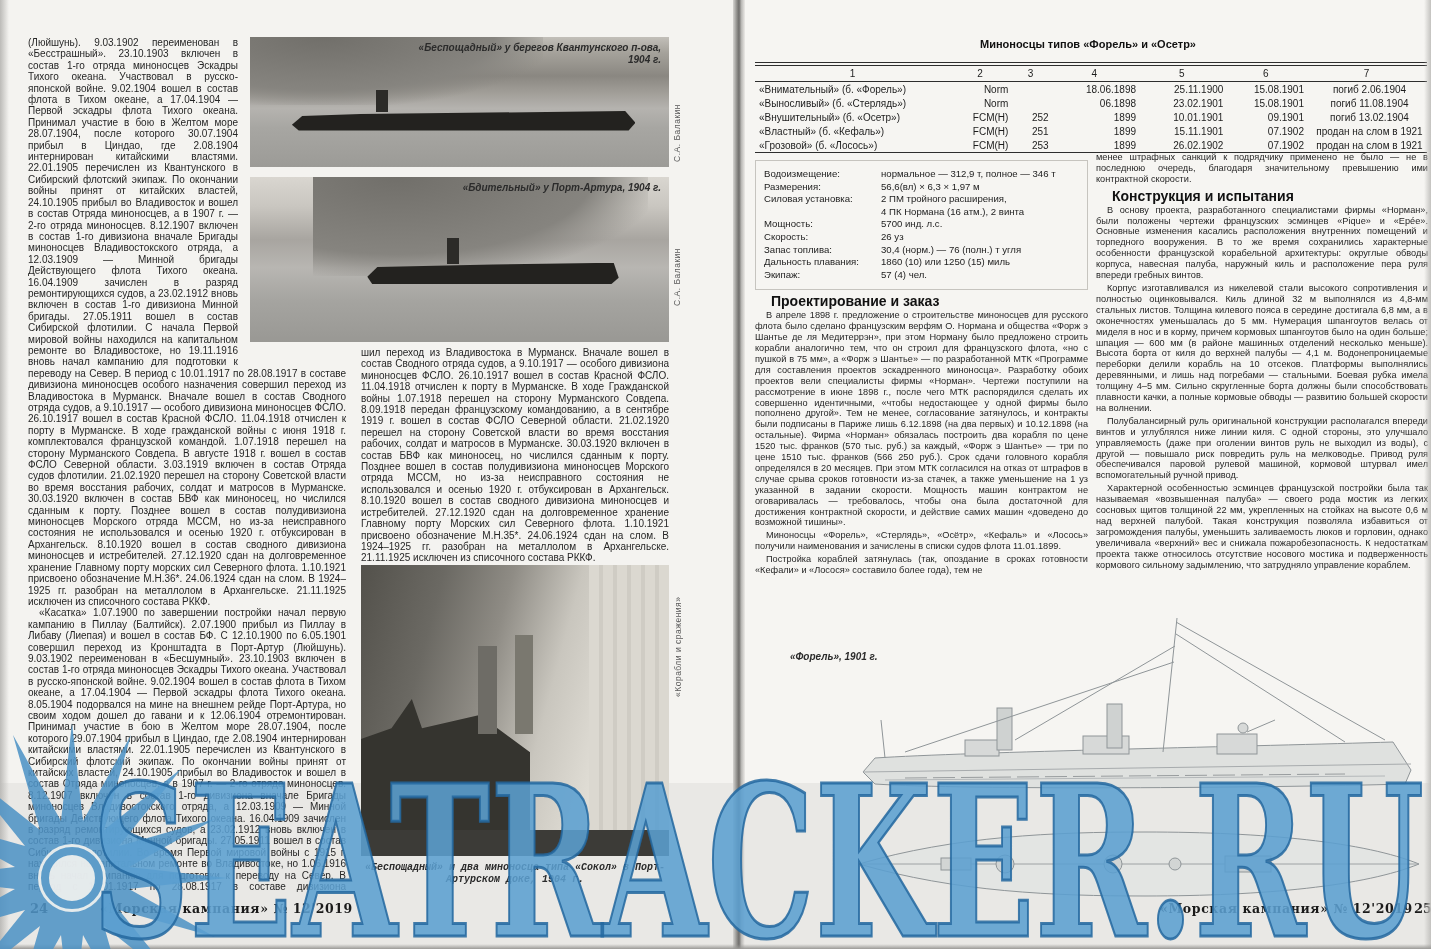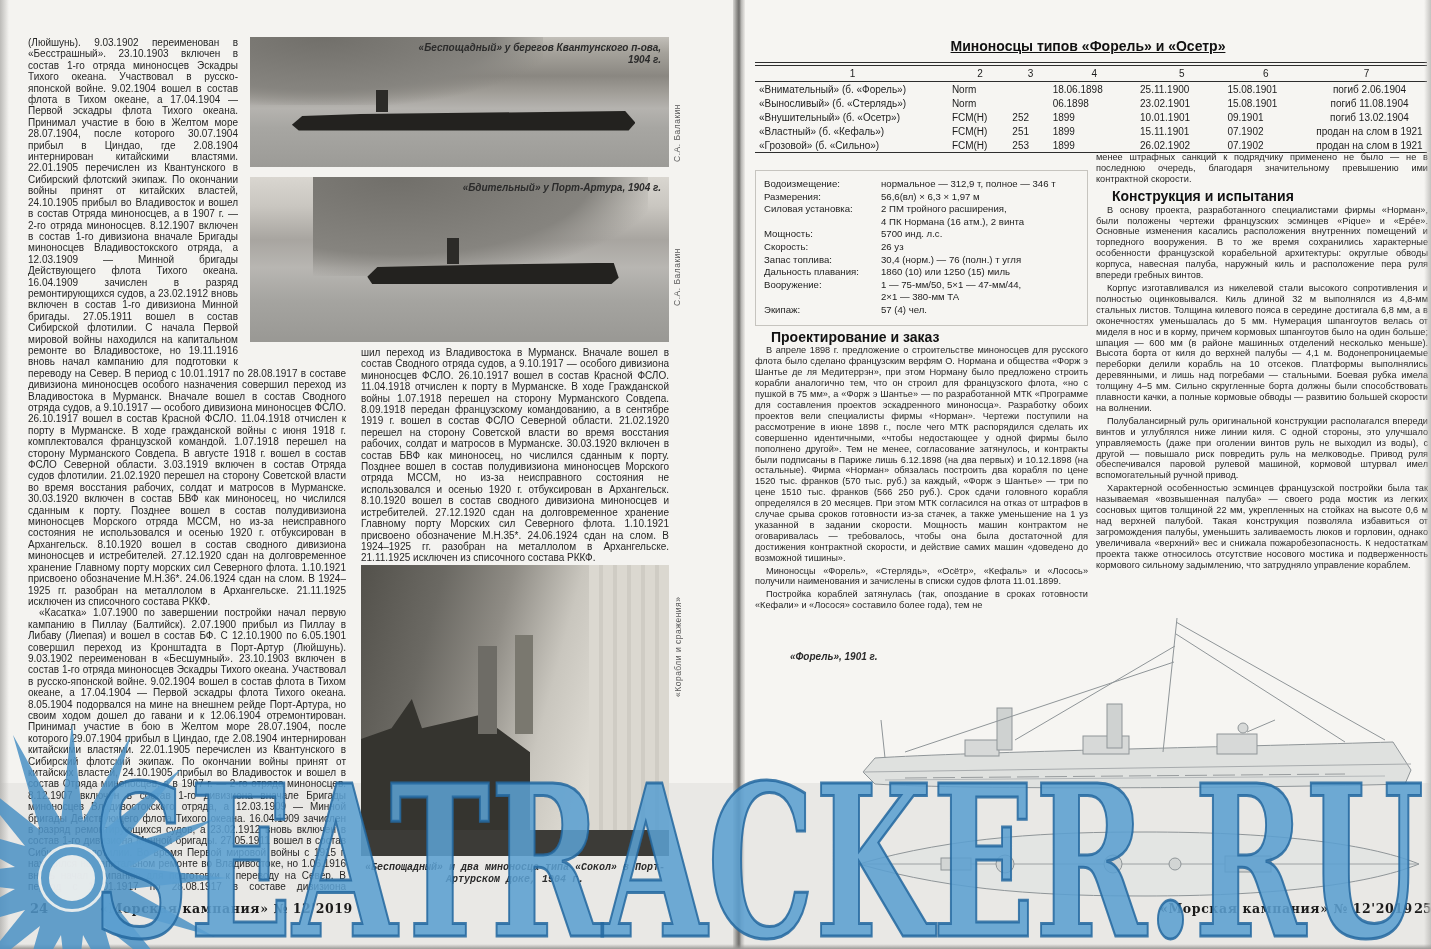--- a/index.html
+++ b/index.html
@@ -57,29 +57,29 @@
   .cap-r{text-align:right;}
   .cap-c{text-align:center;font-family:Liberation Mono, monospace;}
   .vcred{position:absolute;font-size:8.5px;color:#5a5a5a;writing-mode:vertical-rl;
          transform:rotate(180deg);letter-spacing:.5px;}
 
   
   #lcol2{position:absolute;left:361px;top:347px;width:308px;height:214px;overflow:hidden;}
 
   
   #rtitle{position:absolute;left:745px;top:38px;width:686px;text-align:center;
-          font-size:14px;font-weight:bold;color:#111;text-decoration:underline;}
+          font-size:11px;font-weight:bold;color:#111;}
   #rtable{position:absolute;left:755px;top:62px;width:672px;border-collapse:collapse;
           font-size:10px;color:#1c1c1c;border-top:4px double #2e2e2e;border-bottom:1.5px solid #2e2e2e;}
   #rtable th{font-weight:normal;border-bottom:1.5px solid #2e2e2e;padding:2px 2px;text-align:center;}
-  #rtable td{padding:1.5px 2px;text-align:left;white-space:nowrap;}
+  #rtable td{padding:1.5px 2px;text-align:right;white-space:nowrap;}
   #rtable td:first-child{text-align:left;padding-left:4px;}
   #rtable td:last-child{text-align:center;padding-left:8px;}
 
-  #rcol1{position:absolute;left:755px;top:170px;width:333px;}
+  #rcol1{position:absolute;left:755px;top:160px;width:333px;}
   #rcol2{position:absolute;left:1096px;top:152px;width:332px;}
   .specbox{border:1px solid #c6c4bf;padding:7px 8px 8px 8px;margin-bottom:6px;background:#f6f5f2;}
   .specrow{display:grid;grid-template-columns:117px 1fr;font-size:9.6px;line-height:12.6px;color:#222;}
   .specrow .sv{white-space:pre-line;}
 
   #drawing{position:absolute;left:845px;top:612px;width:586px;height:300px;}
   #draw-cap{position:absolute;left:790px;top:644px;font-size:10px;font-weight:bold;
             font-style:italic;color:#2b2b2b;margin-top:7px;}
 
   
@@ -201,21 +201,21 @@
         <td>«Властный» (б. «Кефаль»)</td>
         <td>FCM(H)</td>
         <td>251</td>
         <td>1899</td>
         <td>15.11.1901</td>
         <td>07.1902</td>
         <td>продан на слом в 1921</td>
       </tr>
 
       <tr>
-        <td>«Грозовой» (б. «Сильно»)</td>
+        <td>«Грозовой» (б. «Лосось»)</td>
         <td>FCM(H)</td>
         <td>253</td>
         <td>1899</td>
         <td>26.02.1902</td>
         <td>07.1902</td>
         <td>продан на слом в 1921</td>
       </tr>
     </tbody>
 </table>
 
@@ -251,25 +251,20 @@
       <div class="specrow">
         <span class="sl">Запас топлива:</span>
         <span class="sv">30,4 (норм.) — 76 (полн.) т угля</span>
       </div>
 
       <div class="specrow">
         <span class="sl">Дальность плавания:</span>
         <span class="sv">1860 (10) или 1250 (15) миль</span>
       </div>
 
-      <div class="specrow">
-        <span class="sl">Вооружение:</span>
-        <span class="sv">1 — 75-мм/50, 5×1 — 47-мм/44,
-2×1 — 380-мм ТА</span>
-      </div>
 
       <div class="specrow">
         <span class="sl">Экипаж:</span>
         <span class="sv">57 (4) чел.</span>
       </div>
     </div>
   <div class="rhead">Проектирование и заказ</div>
   <div>
 
   <p>В апреле 1898 г. предложение о строительстве миноносцев для русского флота было сделано французским верфям О. Нормана и общества «Форж э Шантье де ля Медитеррэн», при этом Норману было предложено строить корабли аналогично тем, что он строил для французского флота, «но с пушкой в 75 мм», а «Форж э Шантье» — по разработанной МТК «Программе для составления проектов эскадренного миноносца». Разработку обоих проектов вели специалисты фирмы «Норман». Чертежи поступили на рассмотрение в июне 1898 г., после чего МТК распорядился сделать их совершенно идентичными, «чтобы недостающее у одной фирмы было пополнено другой». Тем не менее, согласование затянулось, и контракты были подписаны в Париже лишь 6.12.1898 (на два первых) и 10.12.1898 (на остальные). Фирма «Норман» обязалась построить два корабля по цене 1520 тыс. франков (570 тыс. руб.) за каждый, «Форж э Шантье» — три по цене 1510 тыс. франков (566 250 руб.). Срок сдачи головного корабля определялся в 20 месяцев. При этом МТК согласился на отказ от штрафов в случае срыва сроков готовности из-за стачек, а также уменьшение на 1 уз указанной в задании скорости. Мощность машин контрактом не оговаривалась — требовалось, чтобы она была достаточной для достижения контрактной скорости, и действие самих машин «доведено до возможной тишины».</p>

